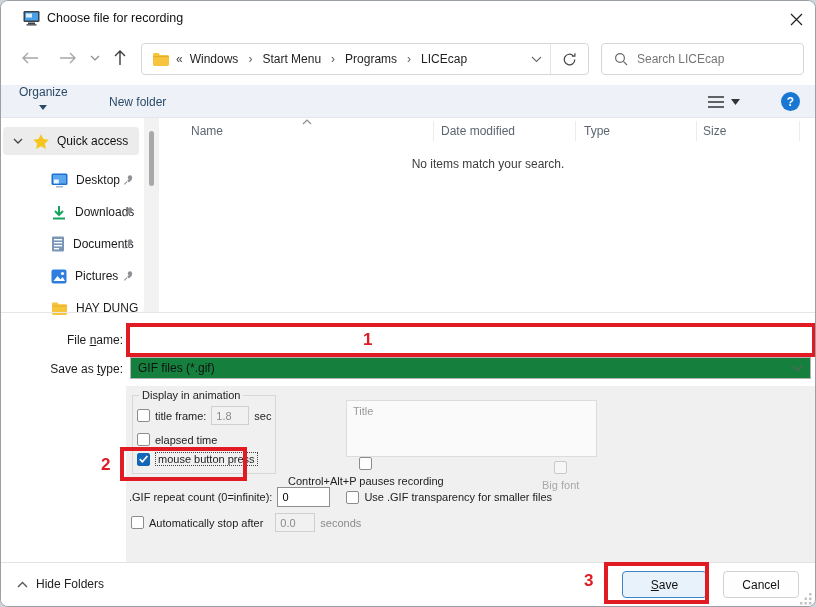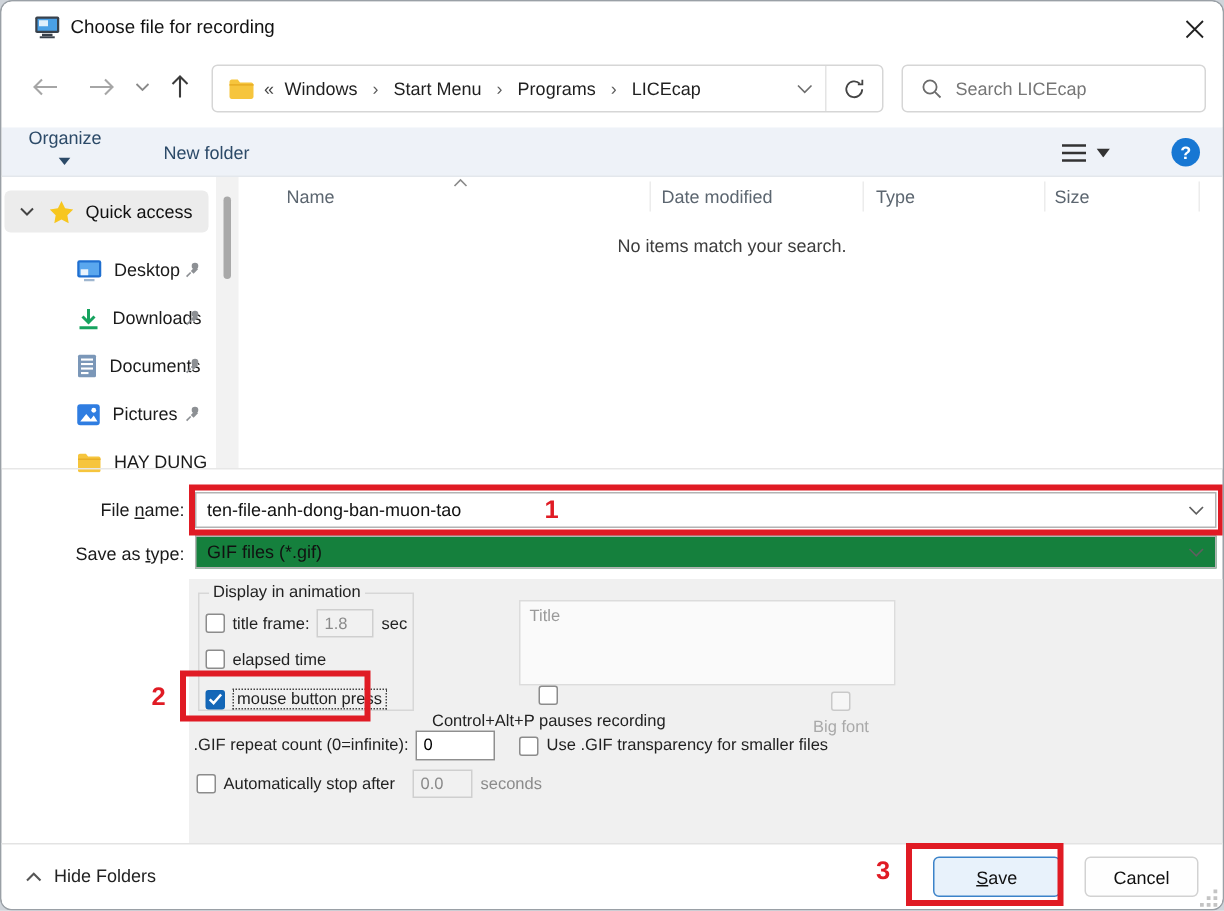--- a/index.html
+++ b/index.html
@@ -69,21 +69,21 @@
   #group{position:absolute;left:6px;top:3px;width:144px;height:85px;border:1px solid #d7d7d7;margin:0;padding:2px 0 0 4px;}
   #group legend{font-size:11px;color:#222;padding:0 3px;margin-left:2px;}
   .opt-row{display:flex;align-items:center;gap:5px;}
   .cb{width:13px;height:13px;border:1px solid #8c8c8c;border-radius:2px;background:#fff;flex:none;display:flex;align-items:center;justify-content:center;cursor:pointer;}
   .cb.checked{background:#1467b8;border-color:#1165b5;}
   .cb.disabled{border-color:#c9c9c9;background:#f6f6f6;cursor:default;}
   .num-input{border:1px solid #cfcfcf;background:#f1f1f1;color:#8b8b8b;font:11px "Liberation Sans","DejaVu Sans",sans-serif;padding:0 10px 0 4px;outline:none;}
   .num-input.enabled{border:1px solid #8f8f8f;background:#fff;color:#000;}
   #g-row1{margin-top:3px;}
   #g-row2{margin-top:8px;}
-  #g-row3{margin-top:13px;text-align:right;}
+  #g-row3{margin-top:6px;text-align:right;}
   #mouse-label{border:1px dotted #444;padding:0 2px;}
   #title-ta{position:absolute;left:220px;top:14px;width:251px;height:57px;background:#fafafa;border:1px solid #dcdcdc;resize:none;font:11px "Liberation Sans","DejaVu Sans",sans-serif;color:#222;padding:4px 6px;outline:none;}
   #title-ta::placeholder{color:#9a9a9a;}
   #pause-row{position:absolute;left:162px;top:71px;flex-direction:column;}
   #bigfont-row{position:absolute;left:416px;top:75px;color:#a9a9a9;flex-direction:column;}
   #repeat-row{position:absolute;left:3px;top:101px;}
   #autostop-row{position:absolute;left:5px;top:127px;}
   .gray-txt{color:#8b8b8b;}
   
   #footer{position:absolute;left:0;top:561px;width:816px;height:46px;background:#fff;border-top:1px solid #e3e3e3;}
@@ -311,26 +311,20 @@
       <span class="coldiv" style="left:416px"></span>
       <span class="coldiv" style="left:537px"></span>
       <span class="coldiv" style="left:640px"></span>
       <div id="empty-msg">No items match your search.</div>
     </div>
   </div>
 
   <div id="pane-divider"></div>
 
   <span class="fieldlabel" id="fn-label"><span>File </span><span class="u">n</span><span>ame:</span></span>
-  <div class="combo" id="fn-field">
-    <input id="fn-input" value="ten-file-anh-dong-ban-muon-tao" style="">
-    <svg class="dd" width="11" height="7" viewBox="0 0 11 7">
-        <path d="M1 1l4.5 4.5L10 1" stroke="#5f5f5f" stroke-width="1.1" fill="none"></path>
-      </svg>
-  </div>
 
   <span class="fieldlabel" id="st-label"><span>Save as </span><span class="u">t</span><span>ype:</span></span>
   <div class="combo" id="st-field">
     <span id="st-value">GIF files (*.gif)</span>
     <svg class="dd" width="11" height="7" viewBox="0 0 11 7">
         <path d="M1 1l4.5 4.5L10 1" stroke="#5f5f5f" stroke-width="1.1" fill="none"></path>
       </svg>
   </div>
 
   <div id="opts">

